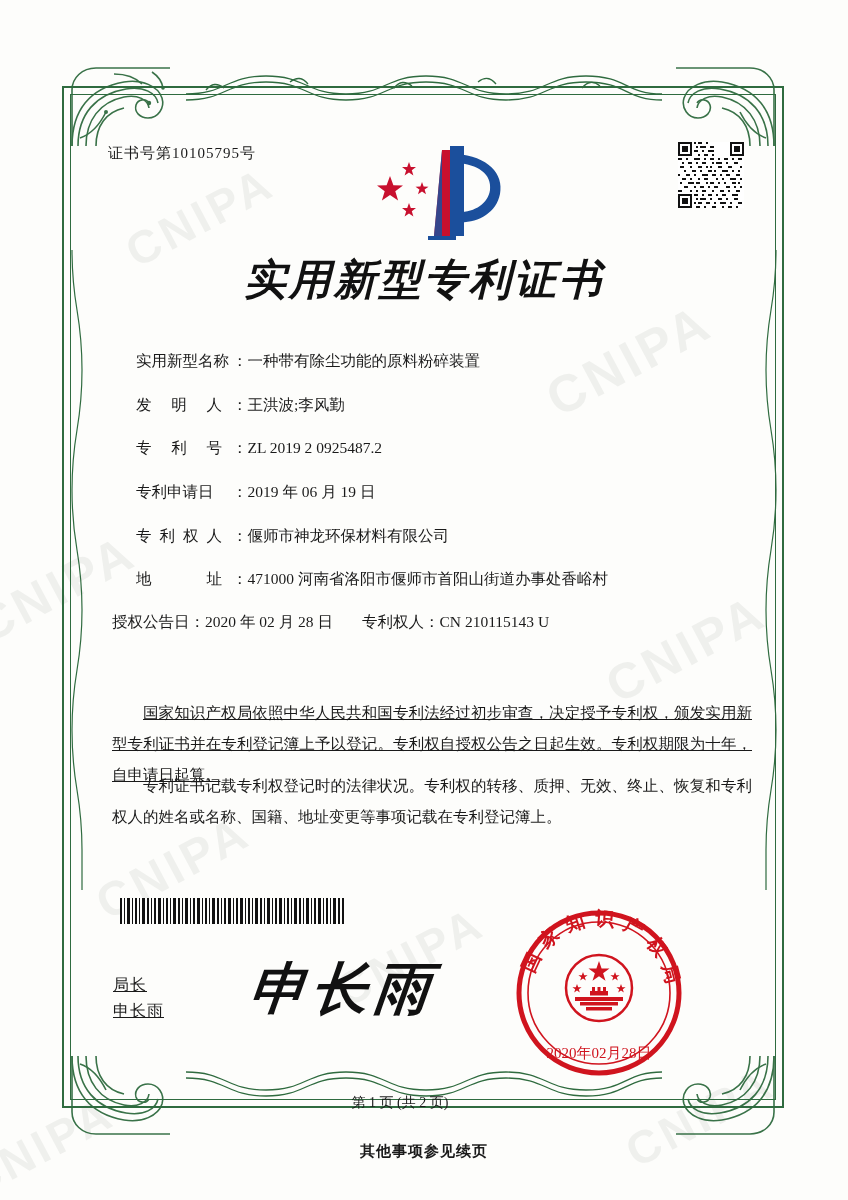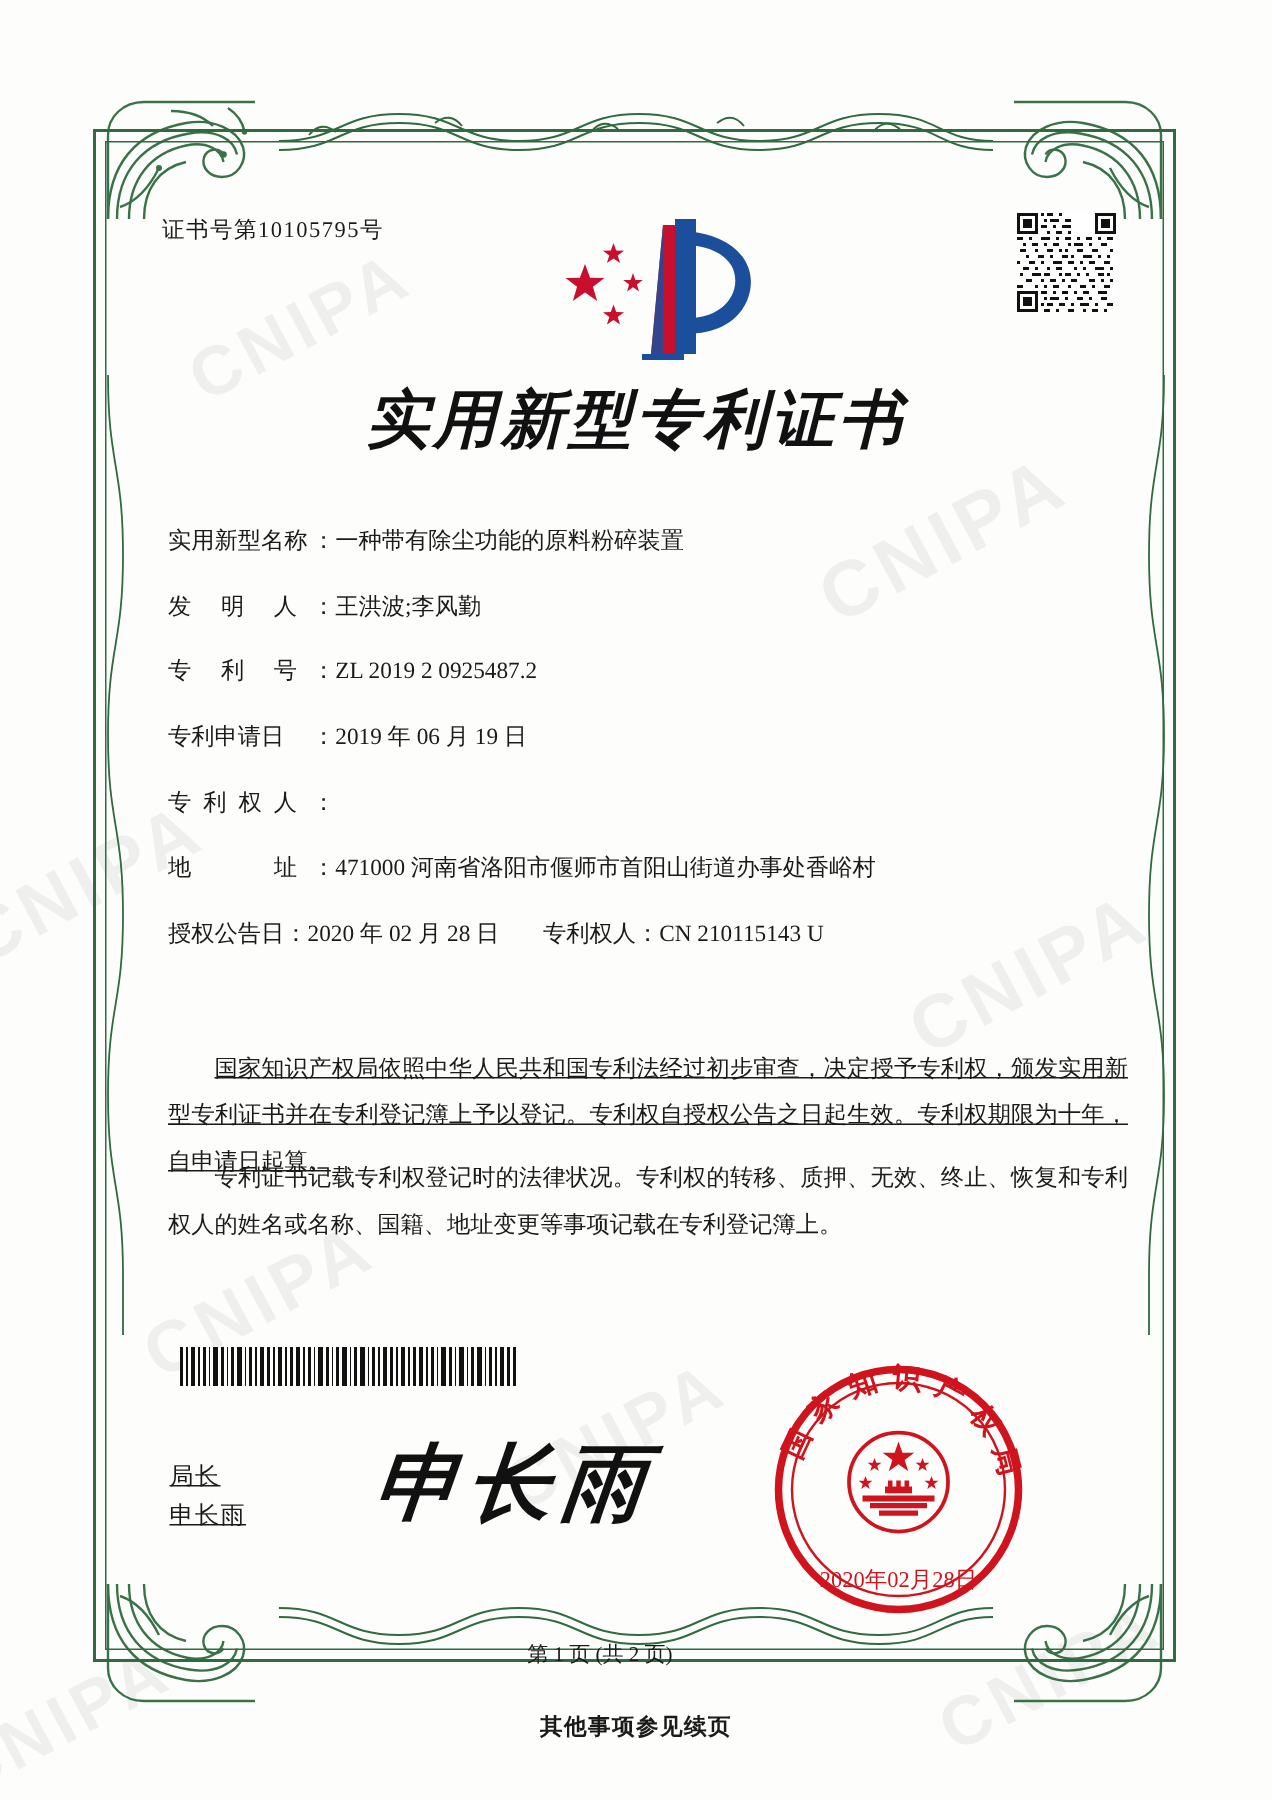--- a/index.html
+++ b/index.html
@@ -129,20 +129,21 @@
     align-items: baseline;
     margin-bottom: 22px;
     font-size: 15.5px;
     line-height: 1.4;
   }
   .field-label {
     width: 96px;
     flex: 0 0 96px;
     letter-spacing: 0px;
     white-space: nowrap;
+    margin-left: 24px;
   }
   .lbl-spread {
     display: inline-block;
     width: 86px;
     text-align: justify;
     text-align-last: justify;
   }
   .field-colon { flex: 0 0 10px; }
   .field-value { flex: 1 1 auto; }
 
@@ -504,20 +505,21 @@
 
     <div class="field-row">
       <span class="field-label">专利申请日</span>
       <span class="field-colon">：</span>
       <span class="field-value">2019 年 06 月 19 日</span>
     </div>
 
     <div class="field-row">
       <span class="field-label"><span class="lbl-spread">专利权人</span></span>
       <span class="field-colon">：</span>
+      <span class="field-value">偃师市神龙环保材料有限公司</span>
     </div>
 
     <div class="field-row">
       <span class="field-label"><span class="lbl-spread">地址</span></span>
       <span class="field-colon">：</span>
       <span class="field-value">471000 河南省洛阳市偃师市首阳山街道办事处香峪村</span>
     </div>
 
     <div class="row-grant">
       <span class="grant-a">

